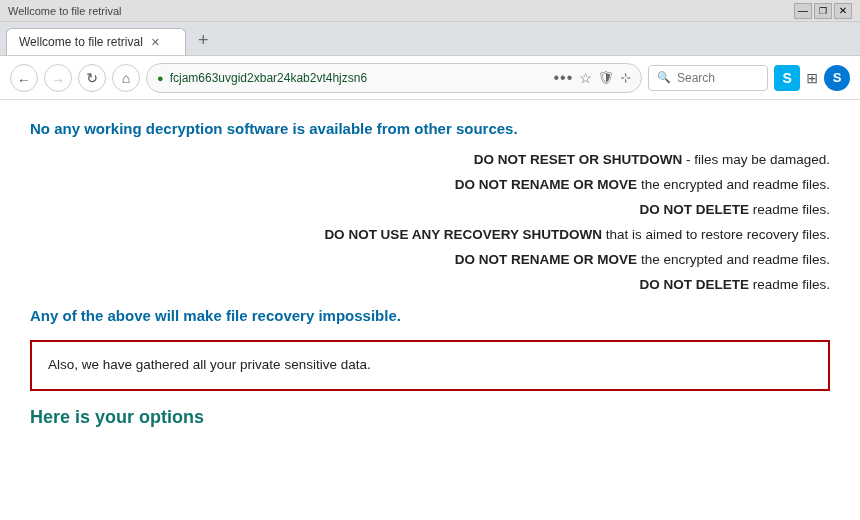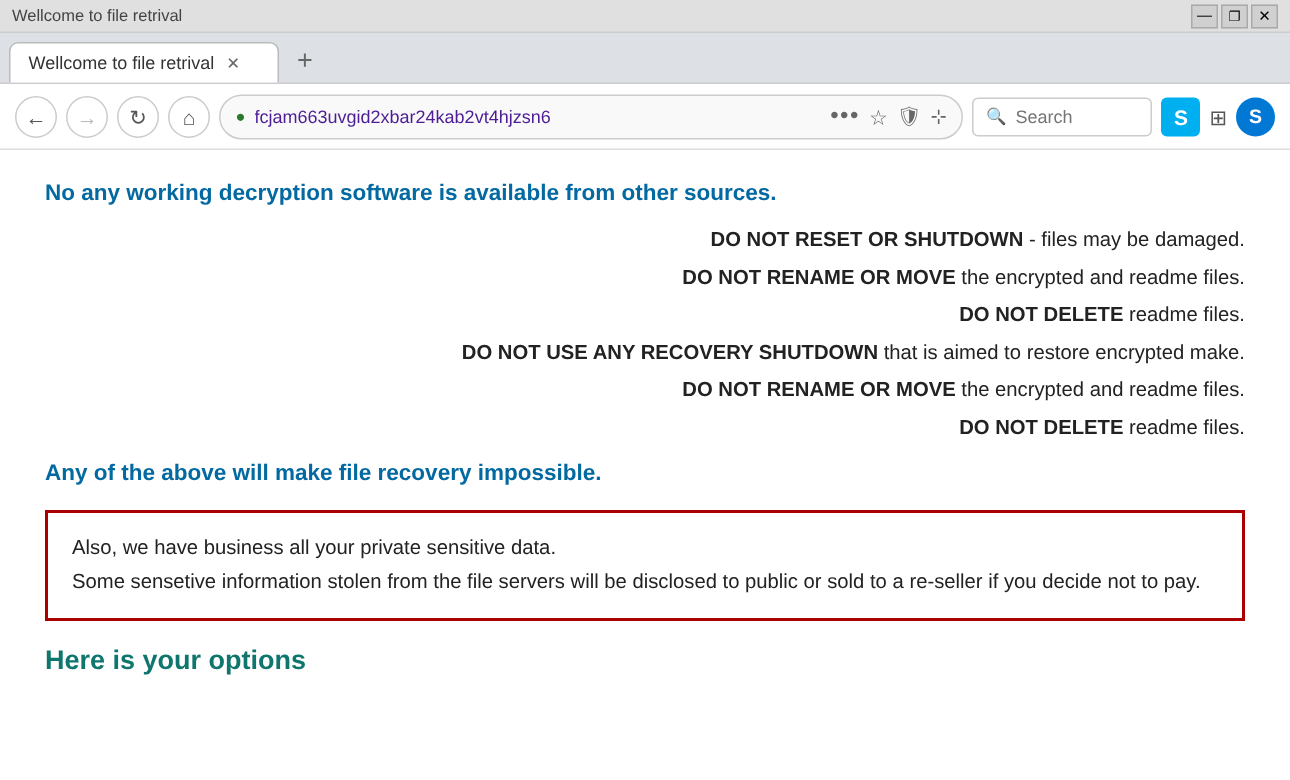--- a/index.html
+++ b/index.html
@@ -11,21 +11,21 @@
     .tab-title { font-size: 12px; color: #333; }
     .tab-close { font-size: 11px; color: #666; cursor: pointer; }
     .tab-new { background: none; border: none; padding: 6px 10px; font-size: 18px; color: #666; cursor: pointer; line-height: 1; margin-left: 2px; }
 
     .nav-bar { background: white; height: 44px; display: flex; align-items: center; padding: 0 10px; gap: 6px; border-bottom: 1px solid #ddd; }
     .nav-btn { background: none; border: 1px solid #ccc; border-radius: 50%; width: 28px; height: 28px; display: flex; align-items: center; justify-content: center; cursor: pointer; font-size: 14px; color: #555; }
     .nav-btn.disabled { color: #bbb; cursor: default; }
 
     .address-bar { flex: 1; height: 30px; border: 1px solid #ccc; border-radius: 15px; display: flex; align-items: center; padding: 0 10px; background: #f9f9f9; font-size: 12px; color: #333; gap: 6px; }
     .address-bar .lock-icon { color: #2a7a2a; font-size: 11px; }
-    .address-text { color: #4c1d95; font-size: 12px; flex: 1; overflow: hidden; text-overflow: ellipsis; white-space: nowrap; }
+    .address-text { color: #14532d; font-size: 12px; flex: 1; overflow: hidden; text-overflow: ellipsis; white-space: nowrap; }
 
     .search-bar { border: 1px solid #ccc; border-radius: 4px; height: 26px; display: flex; align-items: center; padding: 0 8px; background: white; gap: 6px; min-width: 120px; }
     .search-bar input { border: none; outline: none; font-size: 12px; color: #666; background: transparent; width: 80px; }
 
     .browser-action-icons { display: flex; align-items: center; gap: 6px; }
     .skype-icon { background: #00aff0; color: white; border-radius: 4px; width: 26px; height: 26px; display: flex; align-items: center; justify-content: center; font-size: 14px; font-weight: bold; }
     .grid-icon { color: #555; font-size: 14px; }
     .s-icon { background: #0078d4; color: white; border-radius: 50%; width: 26px; height: 26px; display: flex; align-items: center; justify-content: center; font-size: 13px; font-weight: bold; }
 
     
@@ -85,26 +85,25 @@
   </div>
 </div>
 
 <div class="page-content">
   <p class="headline">No any working decryption software is available from other sources.</p>
 
   <div>
     <p class="body-text"><span class="bold">DO NOT RESET OR SHUTDOWN</span><span> - files may be damaged.</span></p>
     <p class="body-text"><span class="bold">DO NOT RENAME OR MOVE</span><span> the encrypted and readme files.</span></p>
     <p class="body-text"><span class="bold">DO NOT DELETE</span><span> readme files.</span></p>
-    <p class="body-text"><span class="bold">DO NOT USE ANY RECOVERY SHUTDOWN</span><span> that is aimed to restore encrypted make.</span></p>
+    <p class="body-text"><span class="bold">DO NOT USE ANY RECOVERY SHUTDOWN</span><span> that is aimed to restore recovery files.</span></p>
     <p class="body-text"><span class="bold">DO NOT RENAME OR MOVE</span><span> the encrypted and readme files.</span></p>
     <p class="body-text"><span class="bold">DO NOT DELETE</span><span> readme files.</span></p>
   </div>
 
   <p class="headline" style="margin-top:10px;">Any of the above will make file recovery impossible.</p>
 
   <div class="warning-box">
-    <p>Also, we have business all your private sensitive data.</p>
-    <p>Some sensetive information stolen from the file servers will be disclosed to public or sold to a re-seller if you decide not to pay.</p>
+    <p>Also, we have gathered all your private sensitive data.</p>
   </div>
 
   <p class="section-title">Here is your options</p>
 </div>
 
 </body></html>

